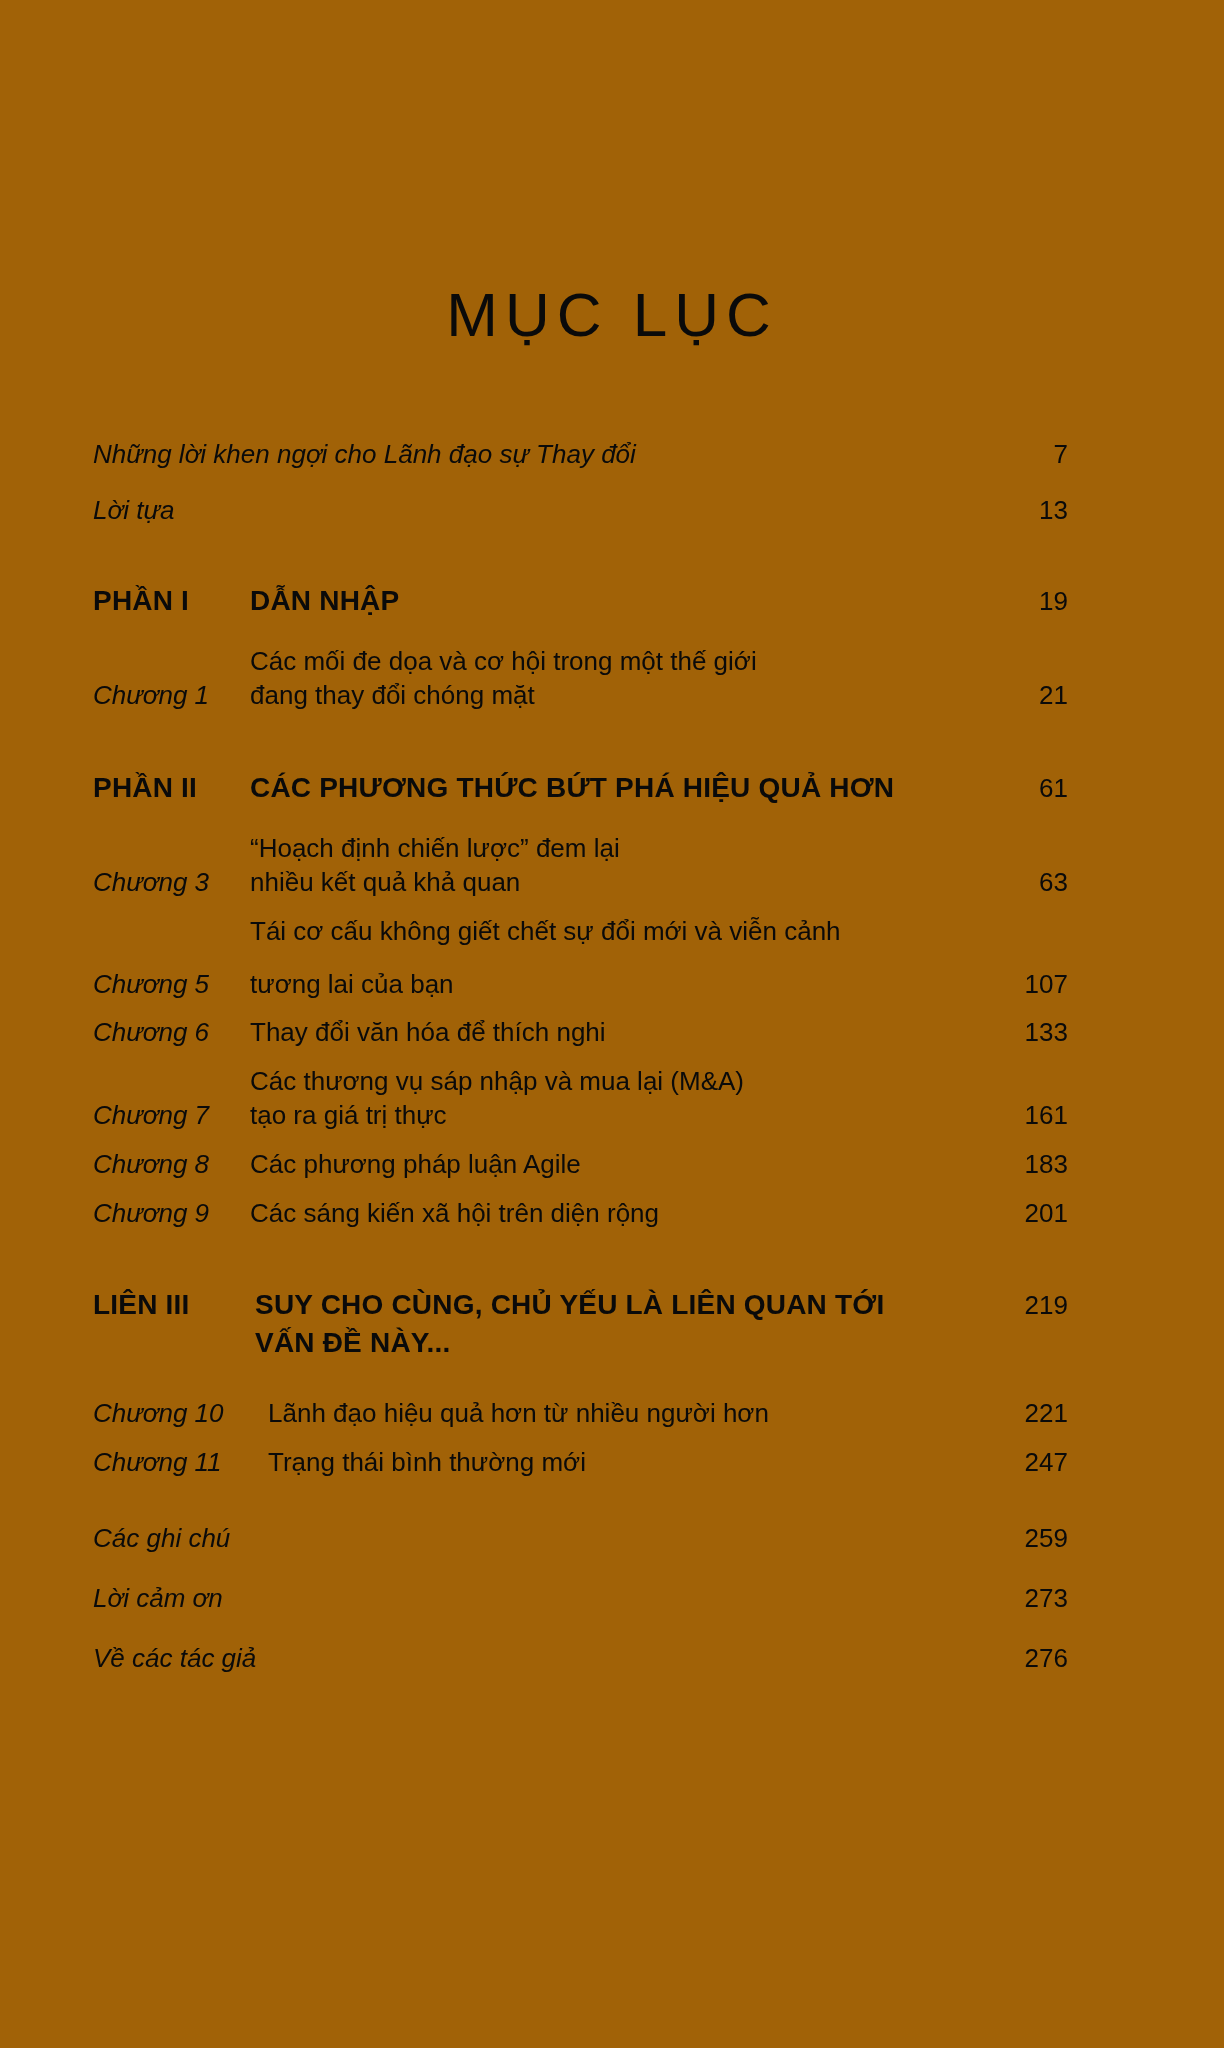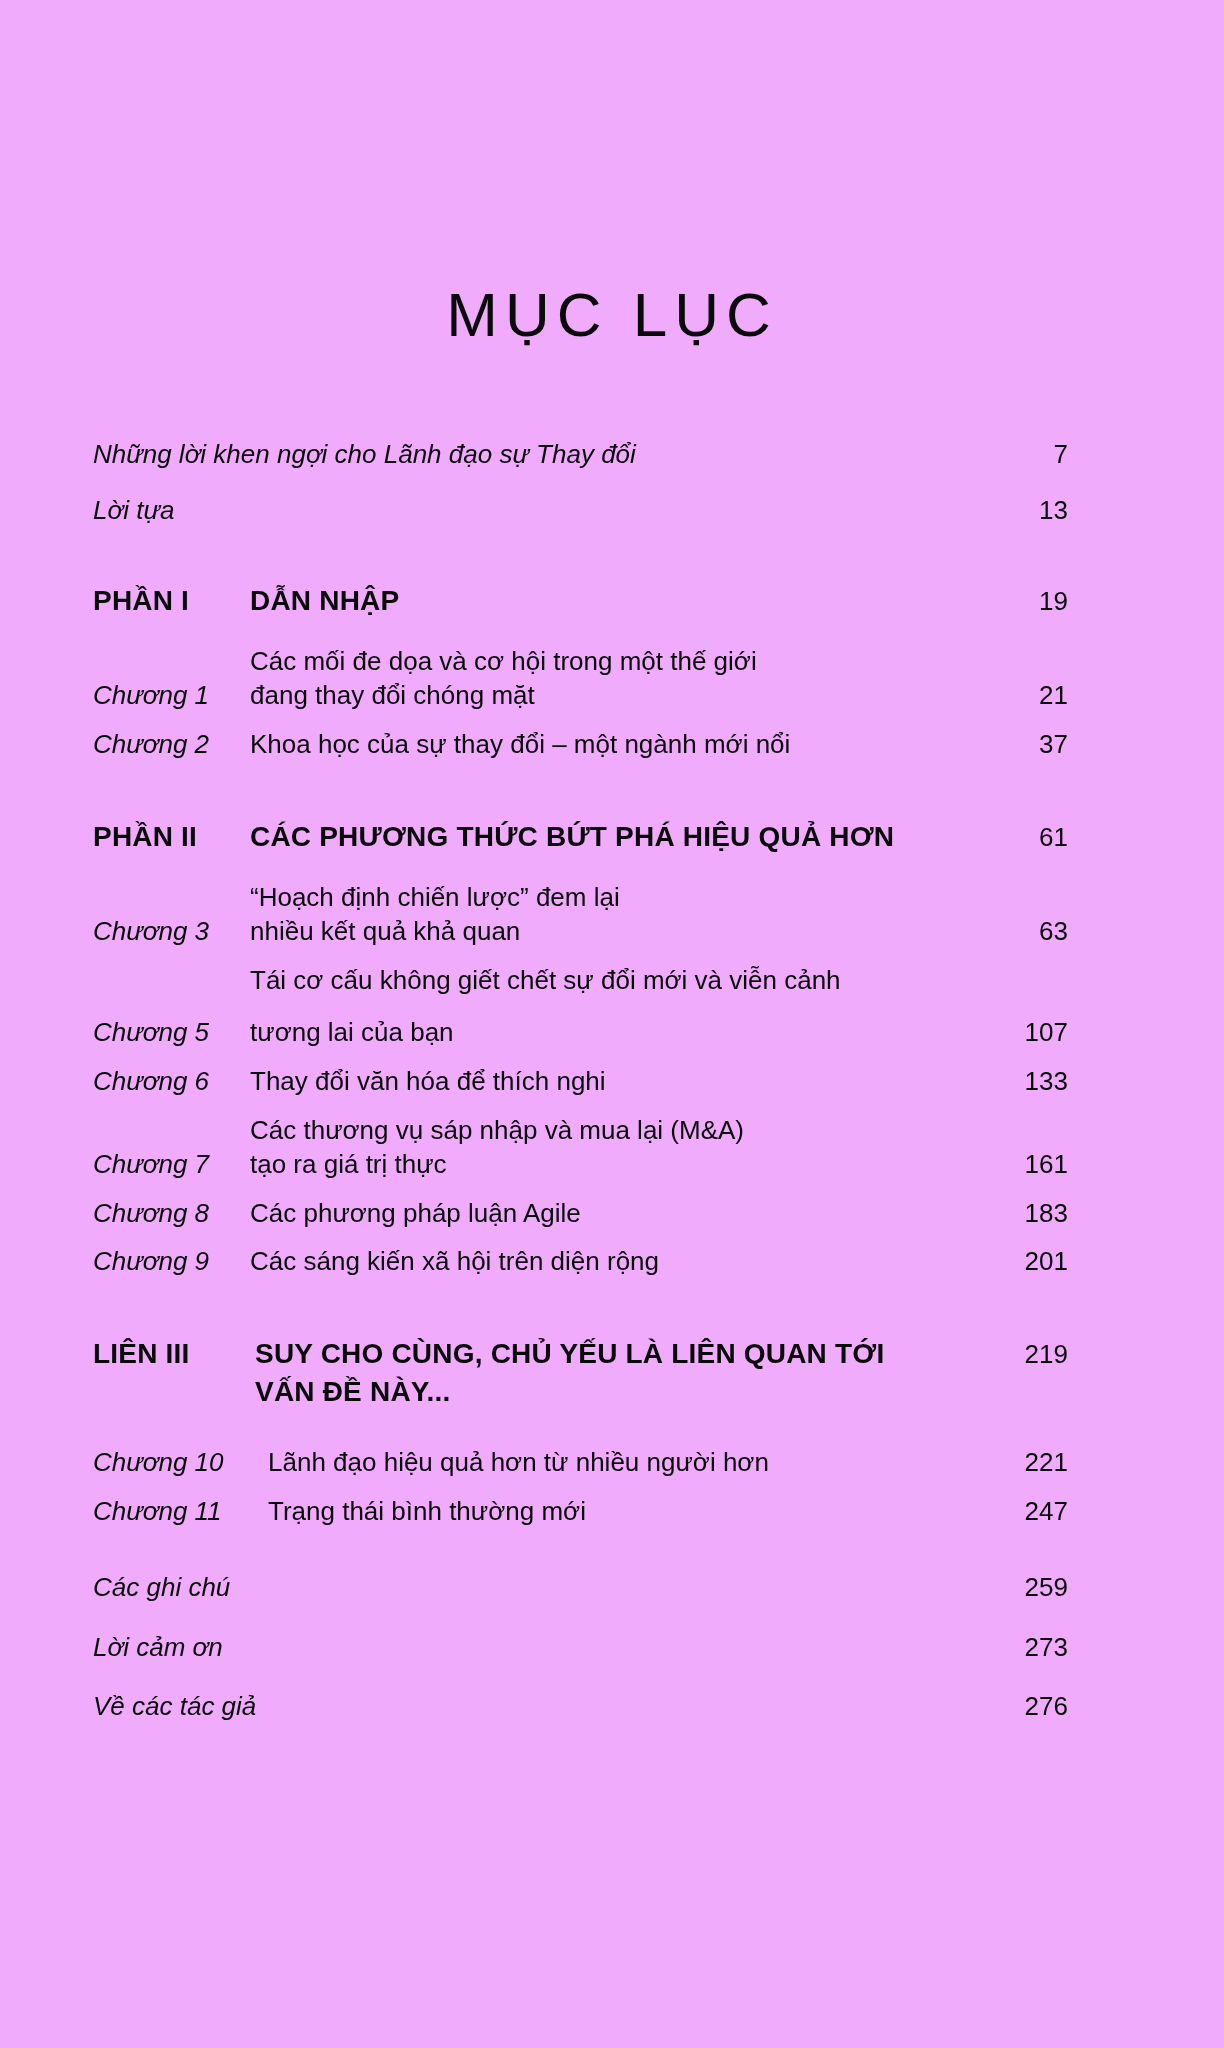--- a/index.html
+++ b/index.html
@@ -13,21 +13,21 @@
     height: 2048px;
     position: relative;
     font-family: "Liberation Sans", "DejaVu Sans", sans-serif;
     color: #0a0a0a;
     -webkit-font-smoothing: antialiased;
   }
 
   .page {
     position: absolute;
     inset: 0;
-    background: #f0abfc;
+    background: #a16207;
     overflow: hidden;
   }
 
   
   .toc-title {
     position: absolute;
     top: 282px;
     left: 0;
     width: 1224px;
     text-align: center;
@@ -171,27 +171,20 @@
 
         <div class="row">
           <span class="label w1">Chương 1</span>
           <span class="title-col">
             <span class="ln">Các mối đe dọa và cơ hội trong một thế giới</span>
             <span class="ln">đang thay đổi chóng mặt</span>
           </span>
           <span class="pageno">21</span>
         </div>
 
-        <div class="row">
-          <span class="label w1">Chương 2</span>
-          <span class="title-col">
-            <span class="ln">Khoa học của sự thay đổi – một ngành mới nổi</span>
-          </span>
-          <span class="pageno">37</span>
-        </div>
 
       </div>
     </div>
 
     <div class="sec-part">
 
       <div class="part">
         <span class="p-label">PHẦN II</span>
         <span class="p-title">
           <span class="ln">CÁC PHƯƠNG THỨC BỨT PHÁ HIỆU QUẢ HƠN</span>

